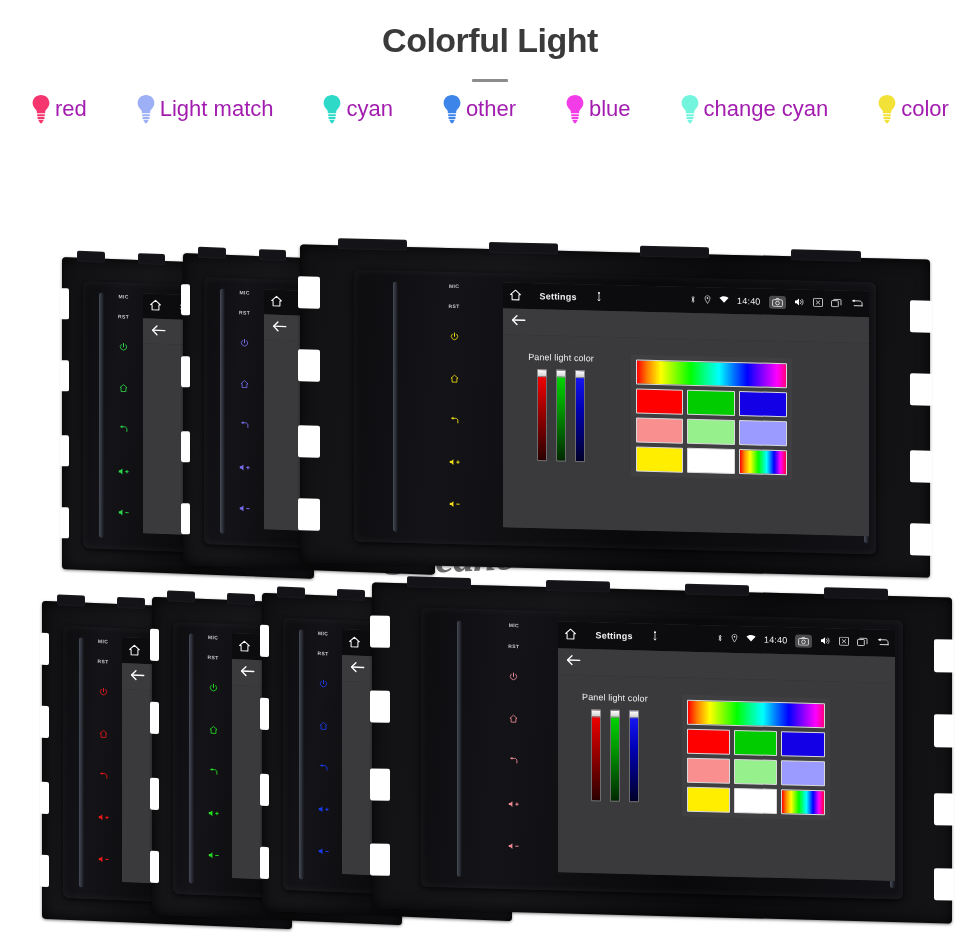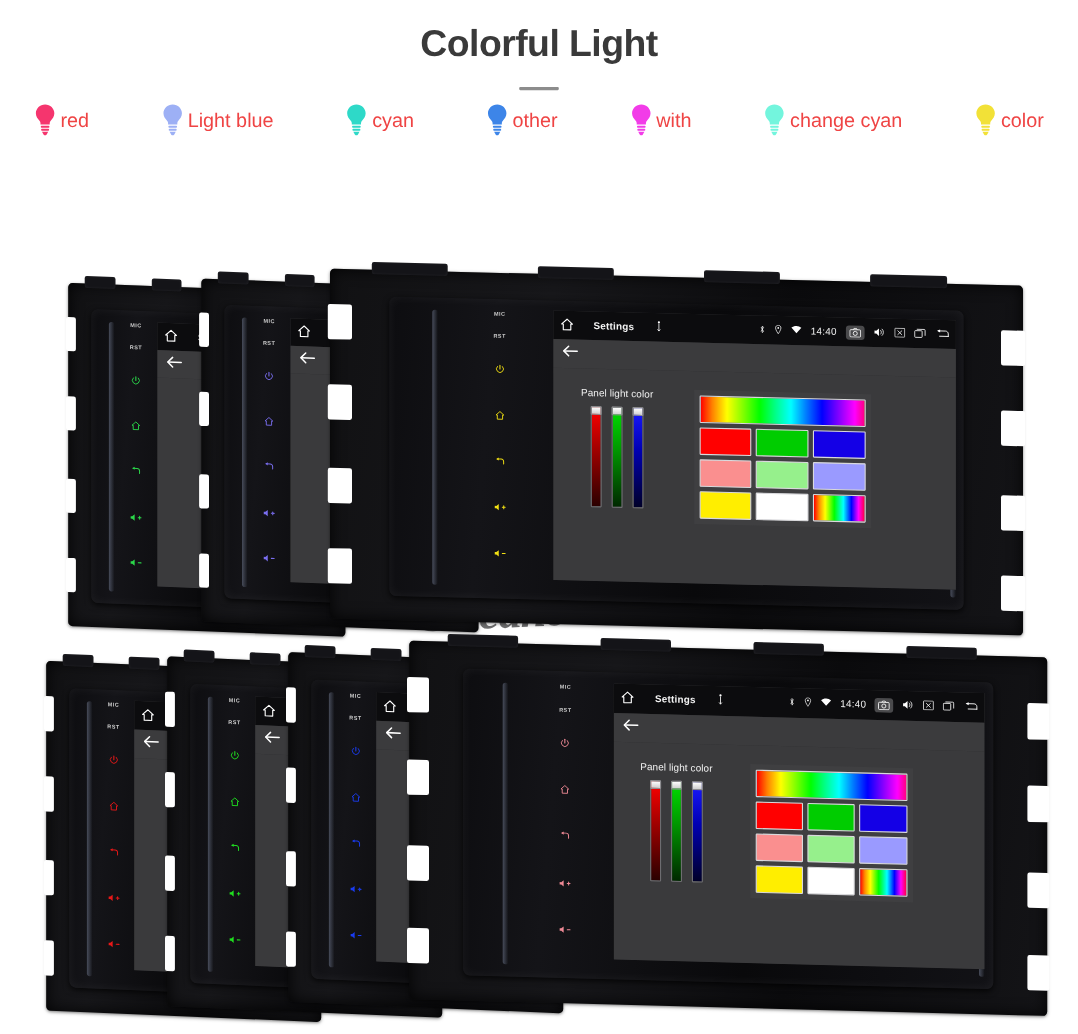--- a/index.html
+++ b/index.html
@@ -28,21 +28,21 @@
     font-weight: 400;
   }
 
   
   .legend {
     margin: 12px auto 0 auto; width: 930px;
     display:flex; align-items:center; justify-content:space-between;
     padding: 0 6px;
   }
   .legend-item { display:flex; align-items:center; gap:4px; }
-  .legend-label { font-size:18px; color:#ef4444; white-space:nowrap; }
+  .legend-label { font-size:22px; color:#a21caf; white-space:nowrap; }
   .bulb { width:20px; height:30px; flex:0 0 auto; display:block; }
 
   
   .row { position:absolute; left:0; width:980px; }
   .row-top { top: 252px; height: 330px; }
   .row-bottom { top: 588px; height: 346px; }
 
   .unit {
     position:absolute; top:0;
     background: #0a0a0b;
@@ -184,21 +184,21 @@
       </div>
       <div class="legend-item">
         <span>
           <svg class="bulb" width="20" height="30" viewBox="0 0 20 30" xmlns="http://www.w3.org/2000/svg">
             <path d="M10 1C5.3 1 1.6 4.6 1.6 9c0 3 1.7 5 3.1 6.6.7.8 1.1 1.4 1.1 2.2v1.4h8.4v-1.4c0-.8.4-1.4 1.1-2.2C16.7 14 18.4 12 18.4 9 18.4 4.6 14.7 1 10 1z" fill="#9db0f5"></path>
             <rect x="6.1" y="20.3" width="7.8" height="1.9" rx=".7" fill="#9db0f5"></rect>
             <rect x="6.4" y="23" width="7.2" height="1.9" rx=".7" fill="#9db0f5"></rect>
             <path d="M7.2 25.8h5.6l-1.5 2.6a1.6 1.6 0 0 1-2.6 0z" fill="#9db0f5"></path>
           </svg>
         </span>
-        <span class="legend-label">Light blue</span>
+        <span class="legend-label">Light match</span>
       </div>
       <div class="legend-item">
         <span>
           <svg class="bulb" width="20" height="30" viewBox="0 0 20 30" xmlns="http://www.w3.org/2000/svg">
             <path d="M10 1C5.3 1 1.6 4.6 1.6 9c0 3 1.7 5 3.1 6.6.7.8 1.1 1.4 1.1 2.2v1.4h8.4v-1.4c0-.8.4-1.4 1.1-2.2C16.7 14 18.4 12 18.4 9 18.4 4.6 14.7 1 10 1z" fill="#2ed9c8"></path>
             <rect x="6.1" y="20.3" width="7.8" height="1.9" rx=".7" fill="#2ed9c8"></rect>
             <rect x="6.4" y="23" width="7.2" height="1.9" rx=".7" fill="#2ed9c8"></rect>
             <path d="M7.2 25.8h5.6l-1.5 2.6a1.6 1.6 0 0 1-2.6 0z" fill="#2ed9c8"></path>
           </svg>
         </span>
@@ -217,21 +217,21 @@
       </div>
       <div class="legend-item">
         <span>
           <svg class="bulb" width="20" height="30" viewBox="0 0 20 30" xmlns="http://www.w3.org/2000/svg">
             <path d="M10 1C5.3 1 1.6 4.6 1.6 9c0 3 1.7 5 3.1 6.6.7.8 1.1 1.4 1.1 2.2v1.4h8.4v-1.4c0-.8.4-1.4 1.1-2.2C16.7 14 18.4 12 18.4 9 18.4 4.6 14.7 1 10 1z" fill="#f23ce8"></path>
             <rect x="6.1" y="20.3" width="7.8" height="1.9" rx=".7" fill="#f23ce8"></rect>
             <rect x="6.4" y="23" width="7.2" height="1.9" rx=".7" fill="#f23ce8"></rect>
             <path d="M7.2 25.8h5.6l-1.5 2.6a1.6 1.6 0 0 1-2.6 0z" fill="#f23ce8"></path>
           </svg>
         </span>
-        <span class="legend-label">with</span>
+        <span class="legend-label">blue</span>
       </div>
       <div class="legend-item">
         <span>
           <svg class="bulb" width="20" height="30" viewBox="0 0 20 30" xmlns="http://www.w3.org/2000/svg">
             <path d="M10 1C5.3 1 1.6 4.6 1.6 9c0 3 1.7 5 3.1 6.6.7.8 1.1 1.4 1.1 2.2v1.4h8.4v-1.4c0-.8.4-1.4 1.1-2.2C16.7 14 18.4 12 18.4 9 18.4 4.6 14.7 1 10 1z" fill="#73f5dd"></path>
             <rect x="6.1" y="20.3" width="7.8" height="1.9" rx=".7" fill="#73f5dd"></rect>
             <rect x="6.4" y="23" width="7.2" height="1.9" rx=".7" fill="#73f5dd"></rect>
             <path d="M7.2 25.8h5.6l-1.5 2.6a1.6 1.6 0 0 1-2.6 0z" fill="#73f5dd"></path>
           </svg>
         </span>

